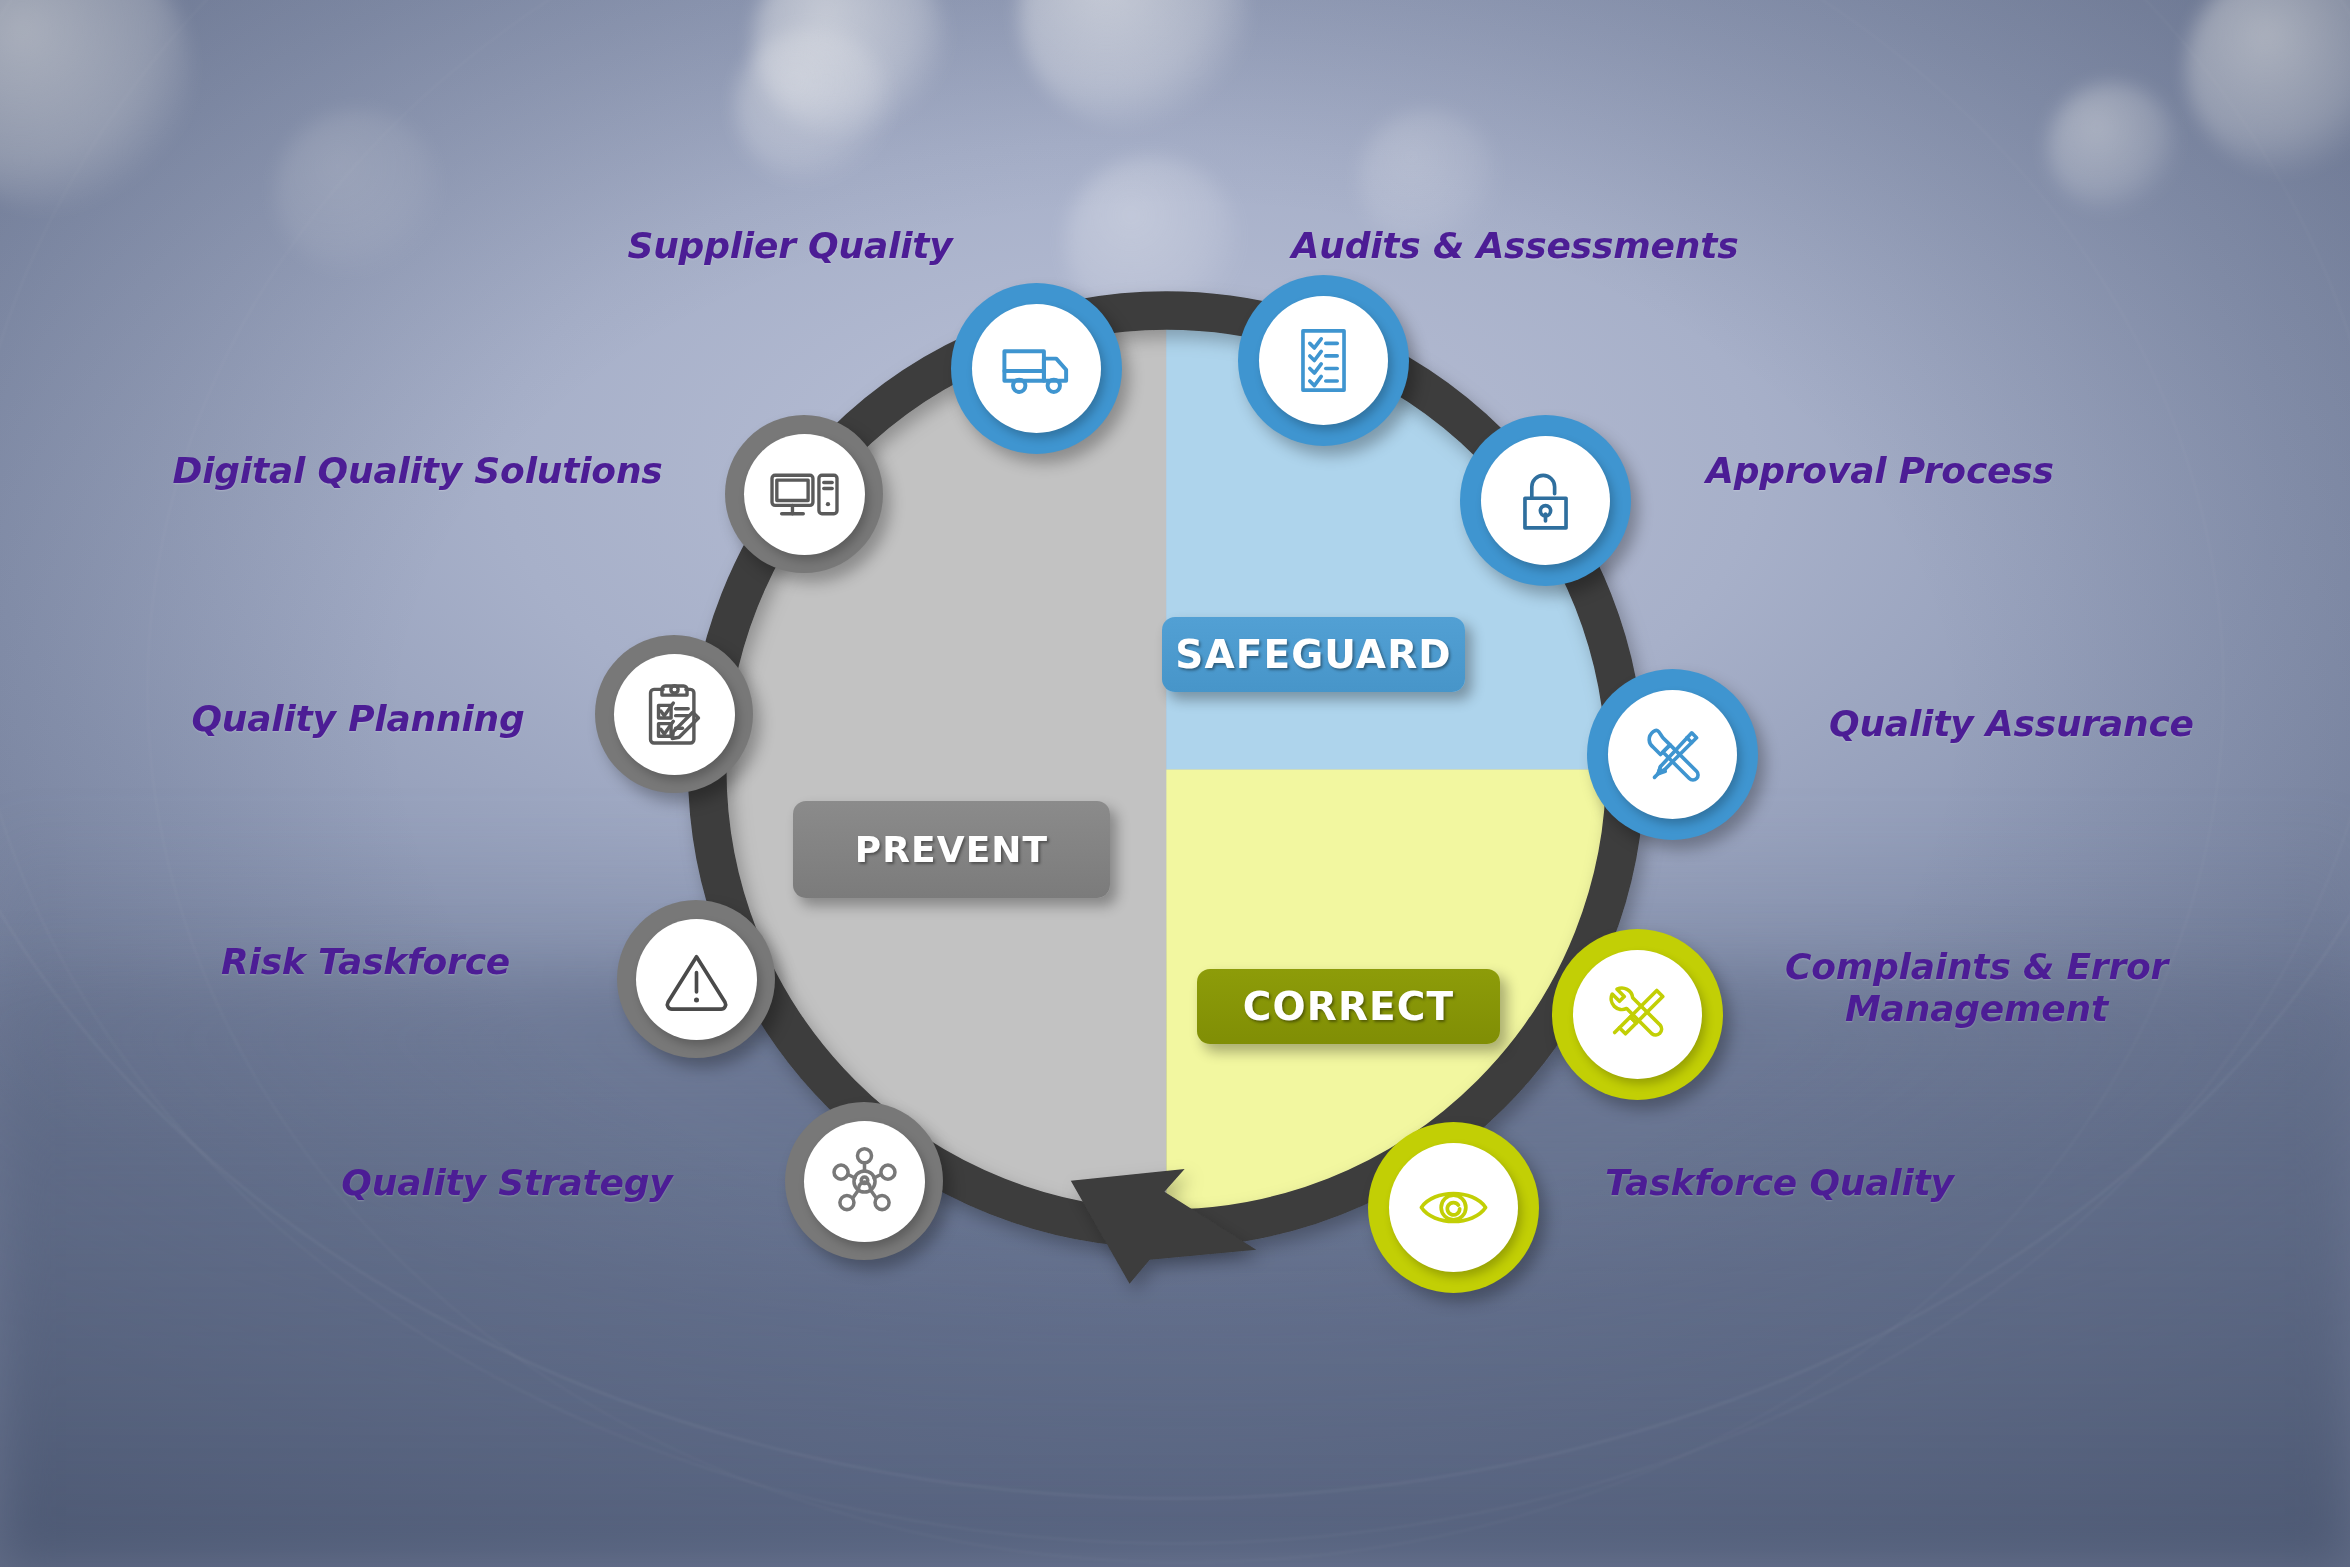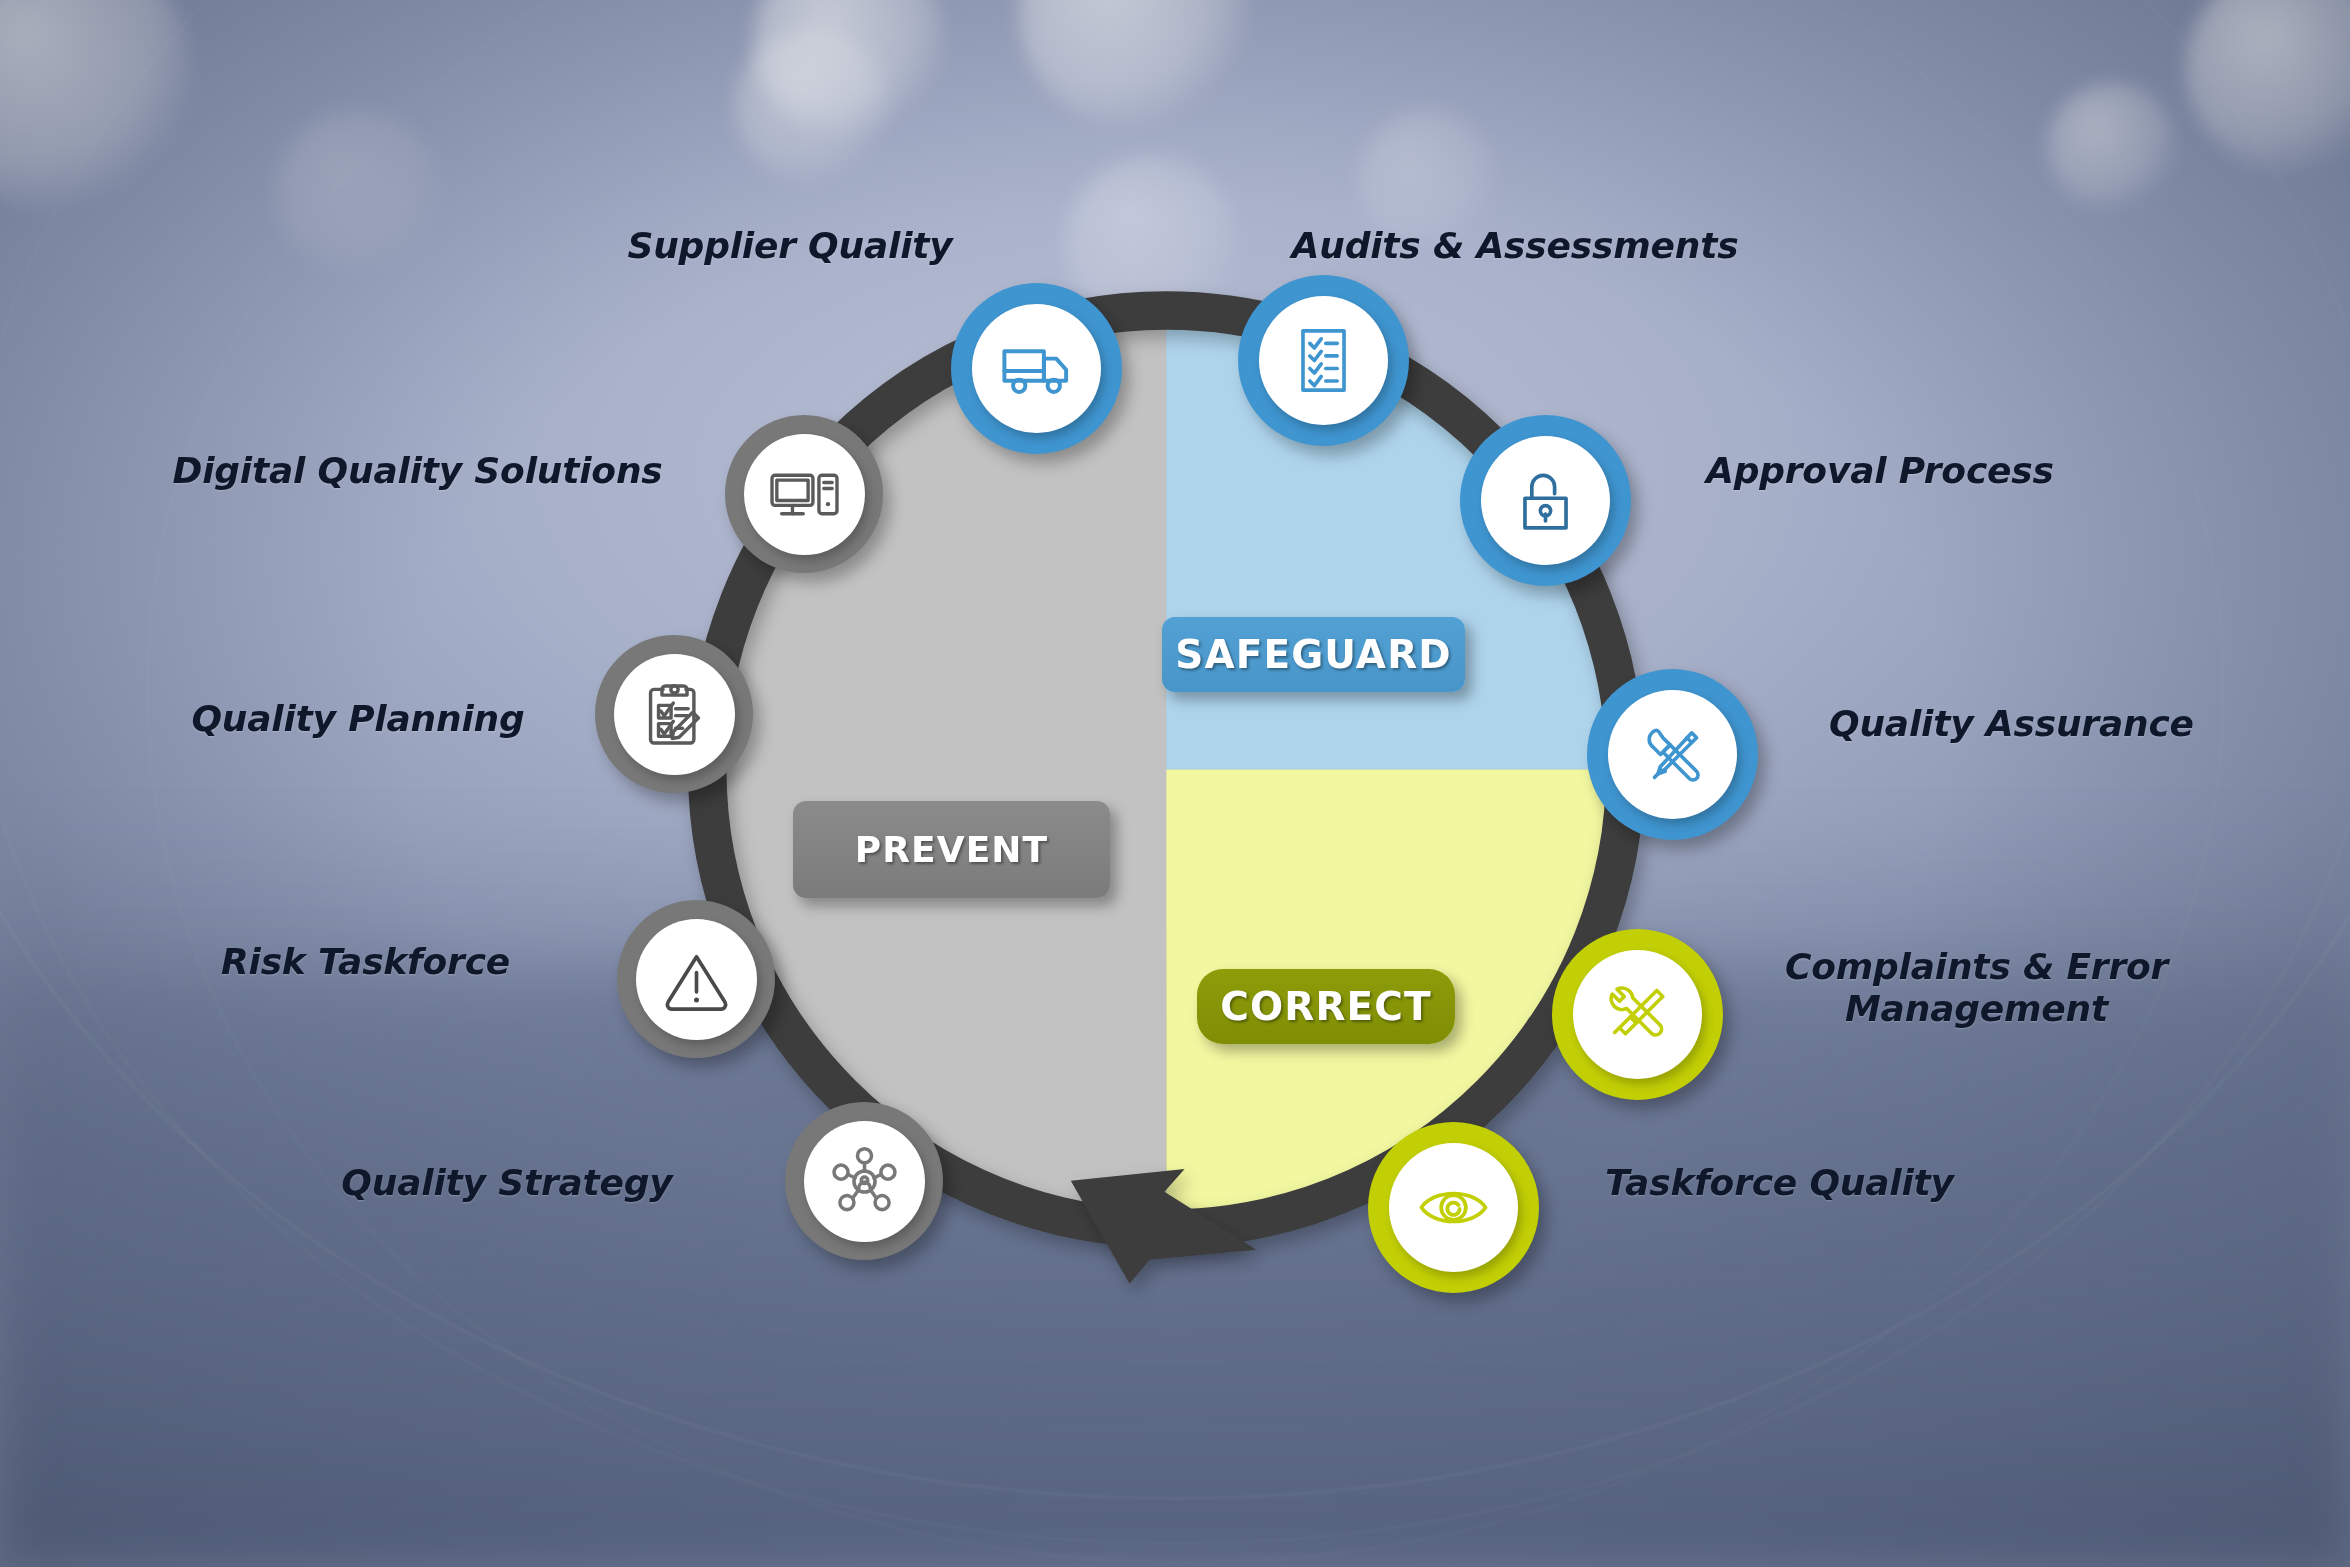--- a/index.html
+++ b/index.html
@@ -41,42 +41,42 @@
     position:absolute;border-radius:13px;
     display:flex;align-items:center;justify-content:center;
     color:#fff;font-weight:bold;letter-spacing:1.1px;
     text-shadow:1.8px 1.8px 2.8px rgba(0,0,0,.38);
     box-shadow:6.4px 7.3px 13px rgba(0,0,0,.30);
   }
   #phase-prevent{left:793px;top:801px;width:317px;height:97px;font-size:36px;
     background:linear-gradient(180deg,#8b8b8b,#7b7b7b);}
   #phase-safeguard{left:1162px;top:617px;width:303px;height:75px;font-size:39px;
     background:linear-gradient(180deg,#52a0d4,#4795c9);}
-  #phase-correct{left:1197px;top:969px;width:258px;height:75px;font-size:39px;
-    background:linear-gradient(180deg,#8d9c09,#808e05);border-radius:26px;}
+  #phase-correct{left:1197px;top:969px;width:303px;height:75px;font-size:39px;
+    background:linear-gradient(180deg,#8d9c09,#808e05);}
 
   
   .node{position:absolute;border-radius:50%;display:flex;align-items:center;justify-content:center;
         box-shadow:7.3px 9.2px 14.7px rgba(0,0,0,.28);}
   .node .disc{border-radius:50%;background:#fff;display:flex;align-items:center;justify-content:center;
         box-shadow:3.7px 5.5px 10px rgba(0,0,0,.22);}
   .node svg{display:block;}
   .n-blue{background:#3f95d0;}
   .n-gray{background:#787878;}
   .n-green{background:#c2cf05;}
 
   
   .sz-lg{width:171px;height:171px;}
   .sz-lg .disc{width:129px;height:129px;}
   .sz-md{width:158px;height:158px;}
   .sz-md .disc{width:121px;height:121px;}
 
   
   .lbl{
-    position:absolute;color:#0f172a;font-size:36px;font-weight:bold;font-style:italic;
+    position:absolute;color:#4c1d95;font-size:36px;font-weight:bold;font-style:italic;
     line-height:1.17;letter-spacing:-0.2px;white-space:pre-line;
     text-shadow:0 0.9px 1.8px rgba(255,255,255,.22);
   }
   .lbl.r{text-align:center;}
   .lbl.l{text-align:left;}
   .lbl.c{text-align:center;}
 </style>
 </head>
 <body>
 

